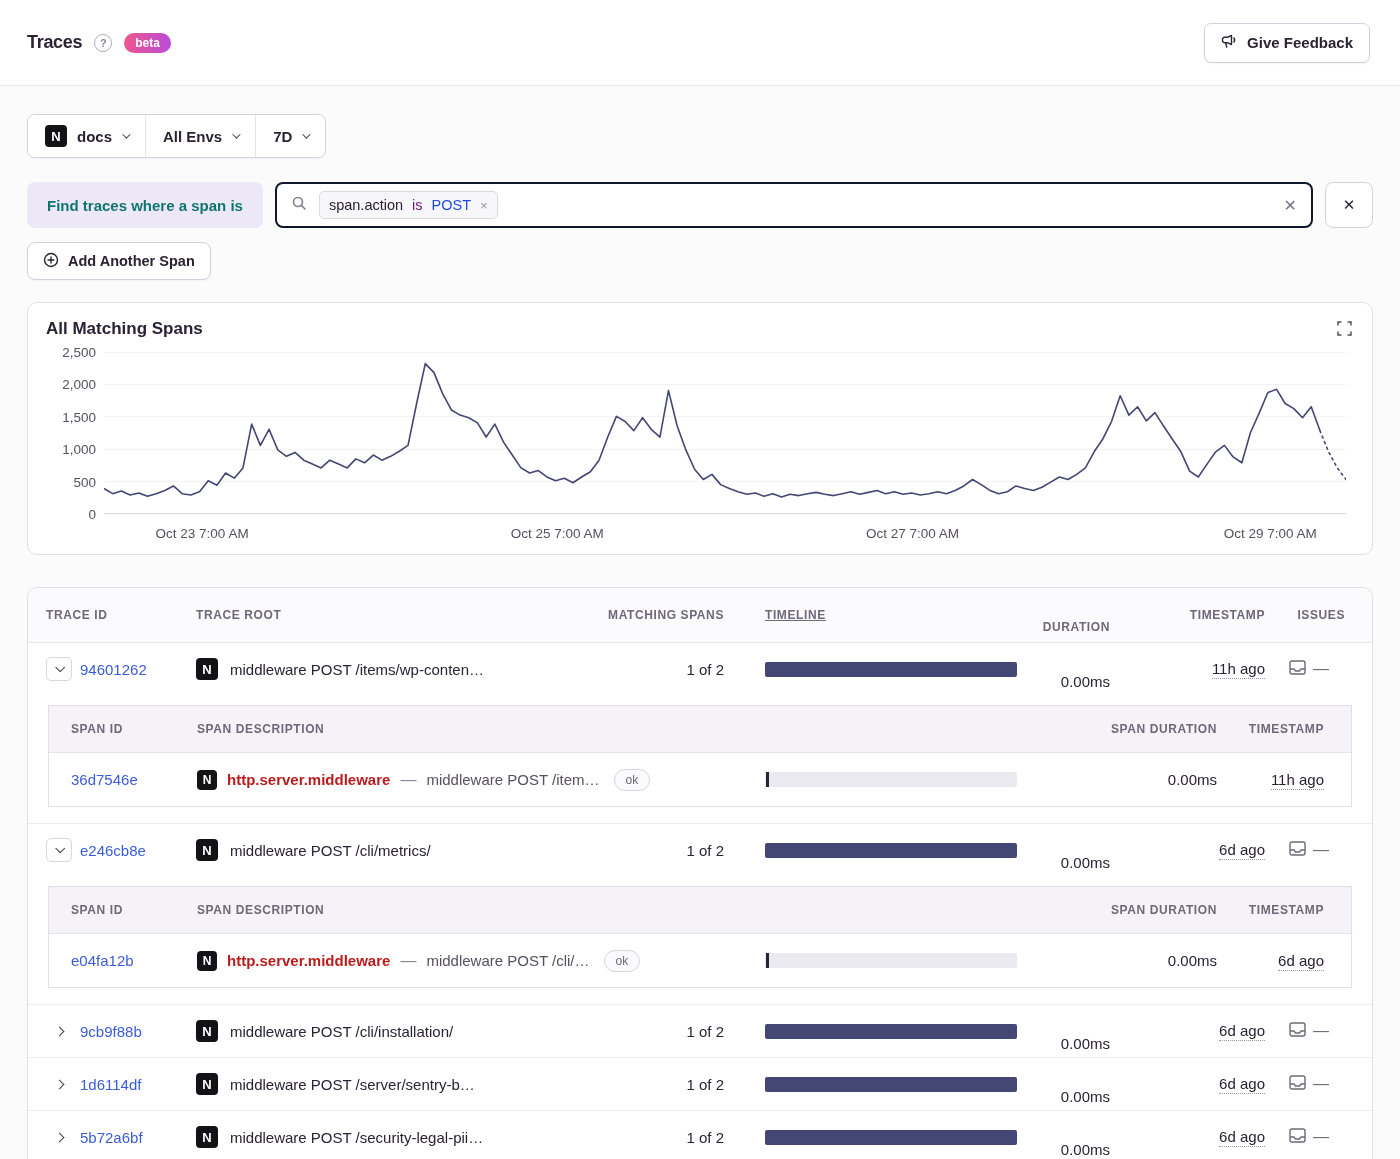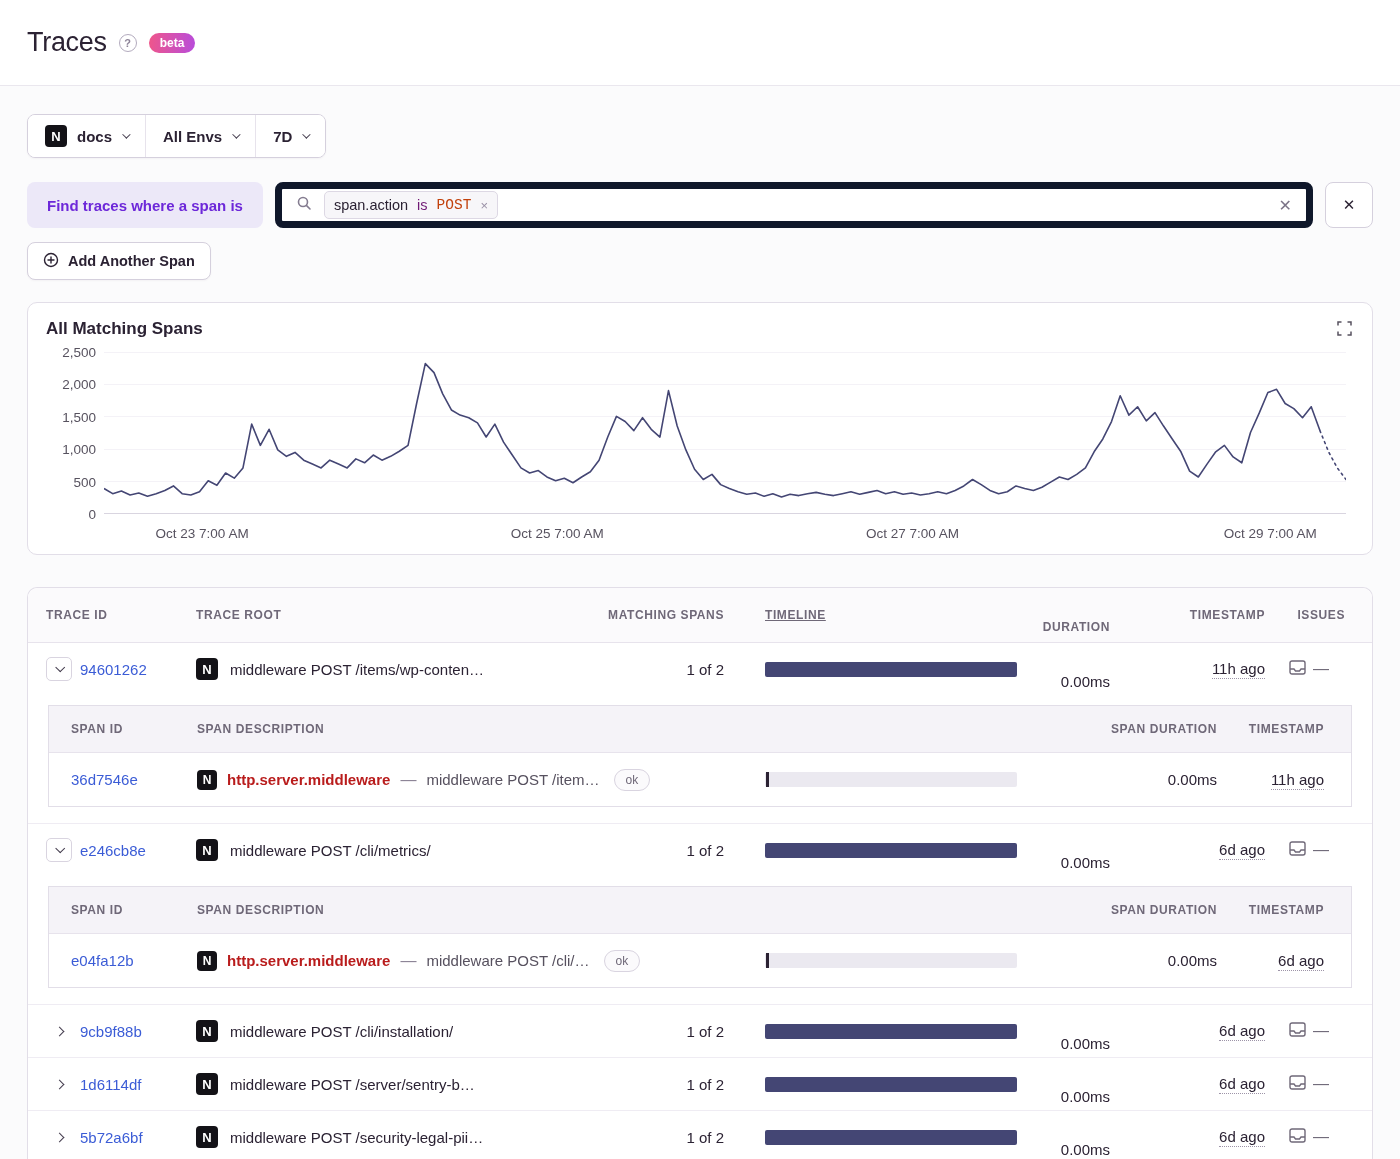--- a/index.html
+++ b/index.html
@@ -11,21 +11,21 @@
   }
   a { text-decoration:none; }
 
   
   .app-header {
     height:86px; background:#fff; border-bottom:1px solid #eae7ee;
     display:flex; align-items:center; justify-content:space-between;
     padding:0 30px 0 27px;
   }
   .title-group { display:flex; align-items:center; gap:12px; }
-  .page-title { font-size:27px; font-weight:400; letter-spacing:-0.3px; color:#2b2233; }
+  .page-title { font-size:18px; font-weight:700; letter-spacing:-0.3px; color:#2b2233; }
   .help-icon {
     width:18px; height:18px; border:1.5px solid #b3abbe; border-radius:50%;
     color:#8e8499; font-size:11px; font-weight:700;
     display:flex; align-items:center; justify-content:center; cursor:pointer;
   }
   .beta-badge {
     background:linear-gradient(95deg,#ef568a 0%,#b84cdb 100%);
     color:#fff; font-size:12px; font-weight:600; padding:3px 11px; border-radius:20px;
   }
   .feedback-btn {
@@ -60,36 +60,36 @@
     border-right:1.8px solid #443d4e; border-bottom:1.8px solid #443d4e;
   }
   .chev.down  { transform:rotate(45deg) translate(-1px,-2px); }
   .chev.right { transform:rotate(-45deg); }
   .chev.dd    { width:6px; height:6px; transform:rotate(45deg) translateY(-2px); }
 
   
   .search-row { display:flex; gap:12px; margin:24px 27px 0; height:46px; }
   .find-label {
     display:flex; align-items:center; padding:0 20px;
-    background:#ece8f8; color:#6d28d9; font-size:15px; font-weight:600; border-radius:8px;
+    background:#ece8f8; color:#0f766e; font-size:15px; font-weight:600; border-radius:8px;
     white-space:nowrap;
   }
   .search-box {
     flex:1; display:flex; align-items:center; gap:12px;
-    background:#fff; border:7px solid #0f172a; border-radius:8px; padding:0 14px;
+    background:#fff; border:2px solid #0f172a; border-radius:8px; padding:0 14px;
     cursor:text;
   }
   .token-chip {
     display:flex; align-items:center; gap:9px;
     background:#f7f6f9; border:1px solid #ddd8e4; border-radius:5px;
     padding:5px 9px; font-size:14.5px; cursor:pointer;
   }
   .token-key { color:#2b2233; }
   .token-op  { color:#701a75; }
-  .token-val { color:#c2410c;font-family:Liberation Mono, monospace; }
+  .token-val { color:#1d4ed8; }
   .token-x   { color:#9a91a6; font-size:13px; cursor:pointer; line-height:1; }
   .clear-x   { margin-left:auto; color:#7c7488; font-size:16px; cursor:pointer; }
   .remove-filter-btn {
     width:48px; height:46px; flex:none;
     background:#fff; border:1px solid #d5d0dd; border-radius:8px;
     display:flex; align-items:center; justify-content:center;
     font-size:15px; color:#2b2233; cursor:pointer;
   }
 
   .add-span-btn {
@@ -196,20 +196,30 @@
 
 
 
 
 <div class="app-header">
   <div class="title-group">
     <span class="page-title">Traces</span>
     <span class="help-icon">?</span>
     <span class="beta-badge">beta</span>
   </div>
+  <button class="feedback-btn">
+    <span>
+      <svg width="17" height="17" viewBox="0 0 17 17">
+          <path d="M10.5 2.5 v9 l-4.2-1.8 H3.5 A2 2 0 0 1 1.5 7.7 V6.3 a2 2 0 0 1 2-2 h2.8 Z" stroke="#2b2233" stroke-width="1.4" fill="none" stroke-linejoin="round"></path>
+          <path d="M12.8 5 a3 3 0 0 1 0 4" stroke="#2b2233" stroke-width="1.4" fill="none" stroke-linecap="round"></path>
+          <path d="M4.7 10.2 l1 3.8" stroke="#2b2233" stroke-width="1.4" stroke-linecap="round"></path>
+        </svg>
+    </span>
+    <span>Give Feedback</span>
+  </button>
 </div>
 
 
 <div class="filters-bar">
   <div class="filter-seg">
     <span class="nicon">N</span>
     <span>docs</span>
     <span class="chev dd"></span>
   </div>
   <div class="filter-seg">

